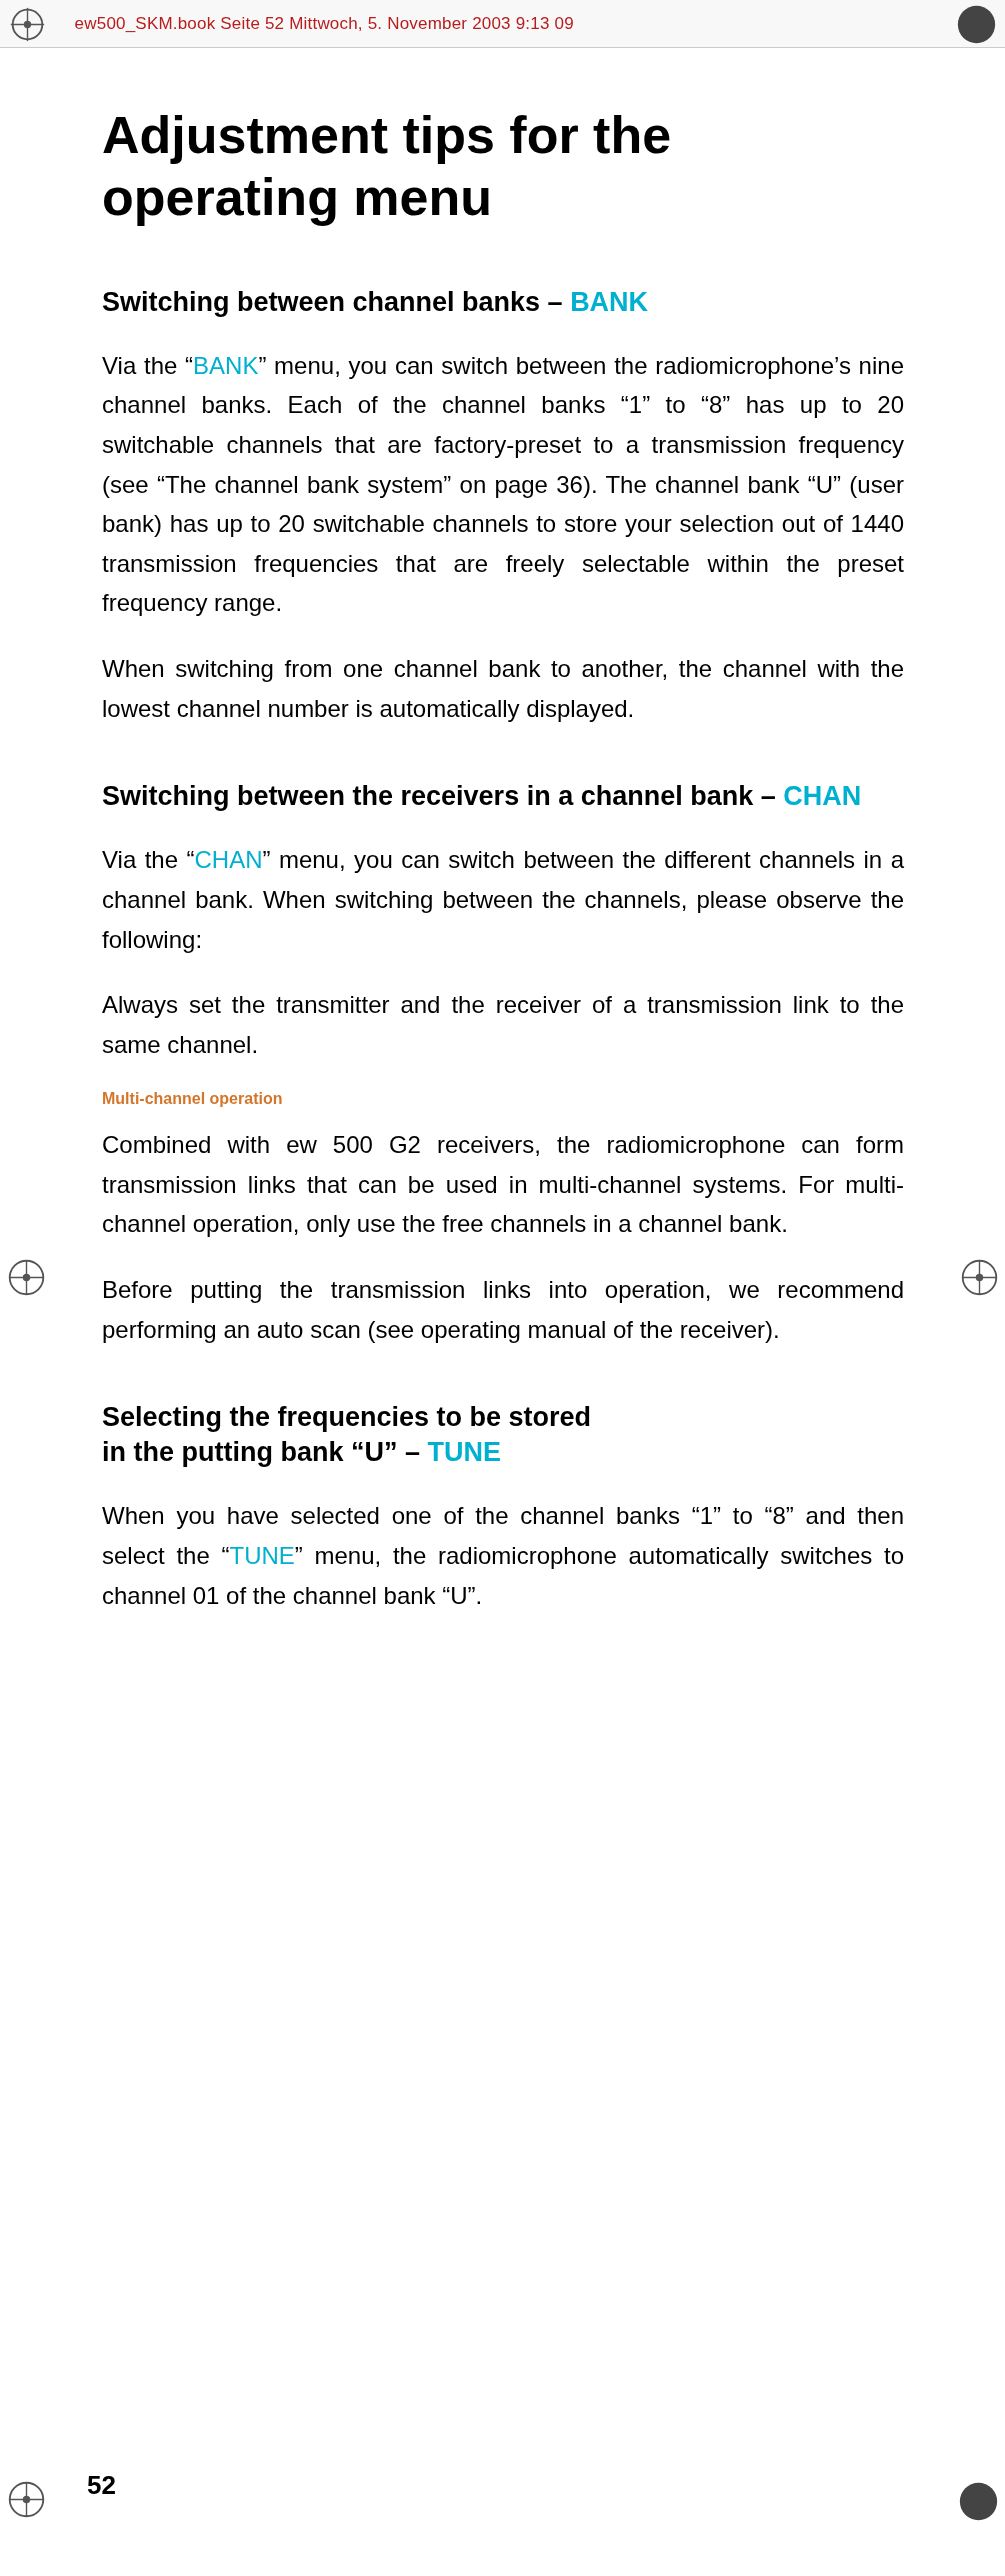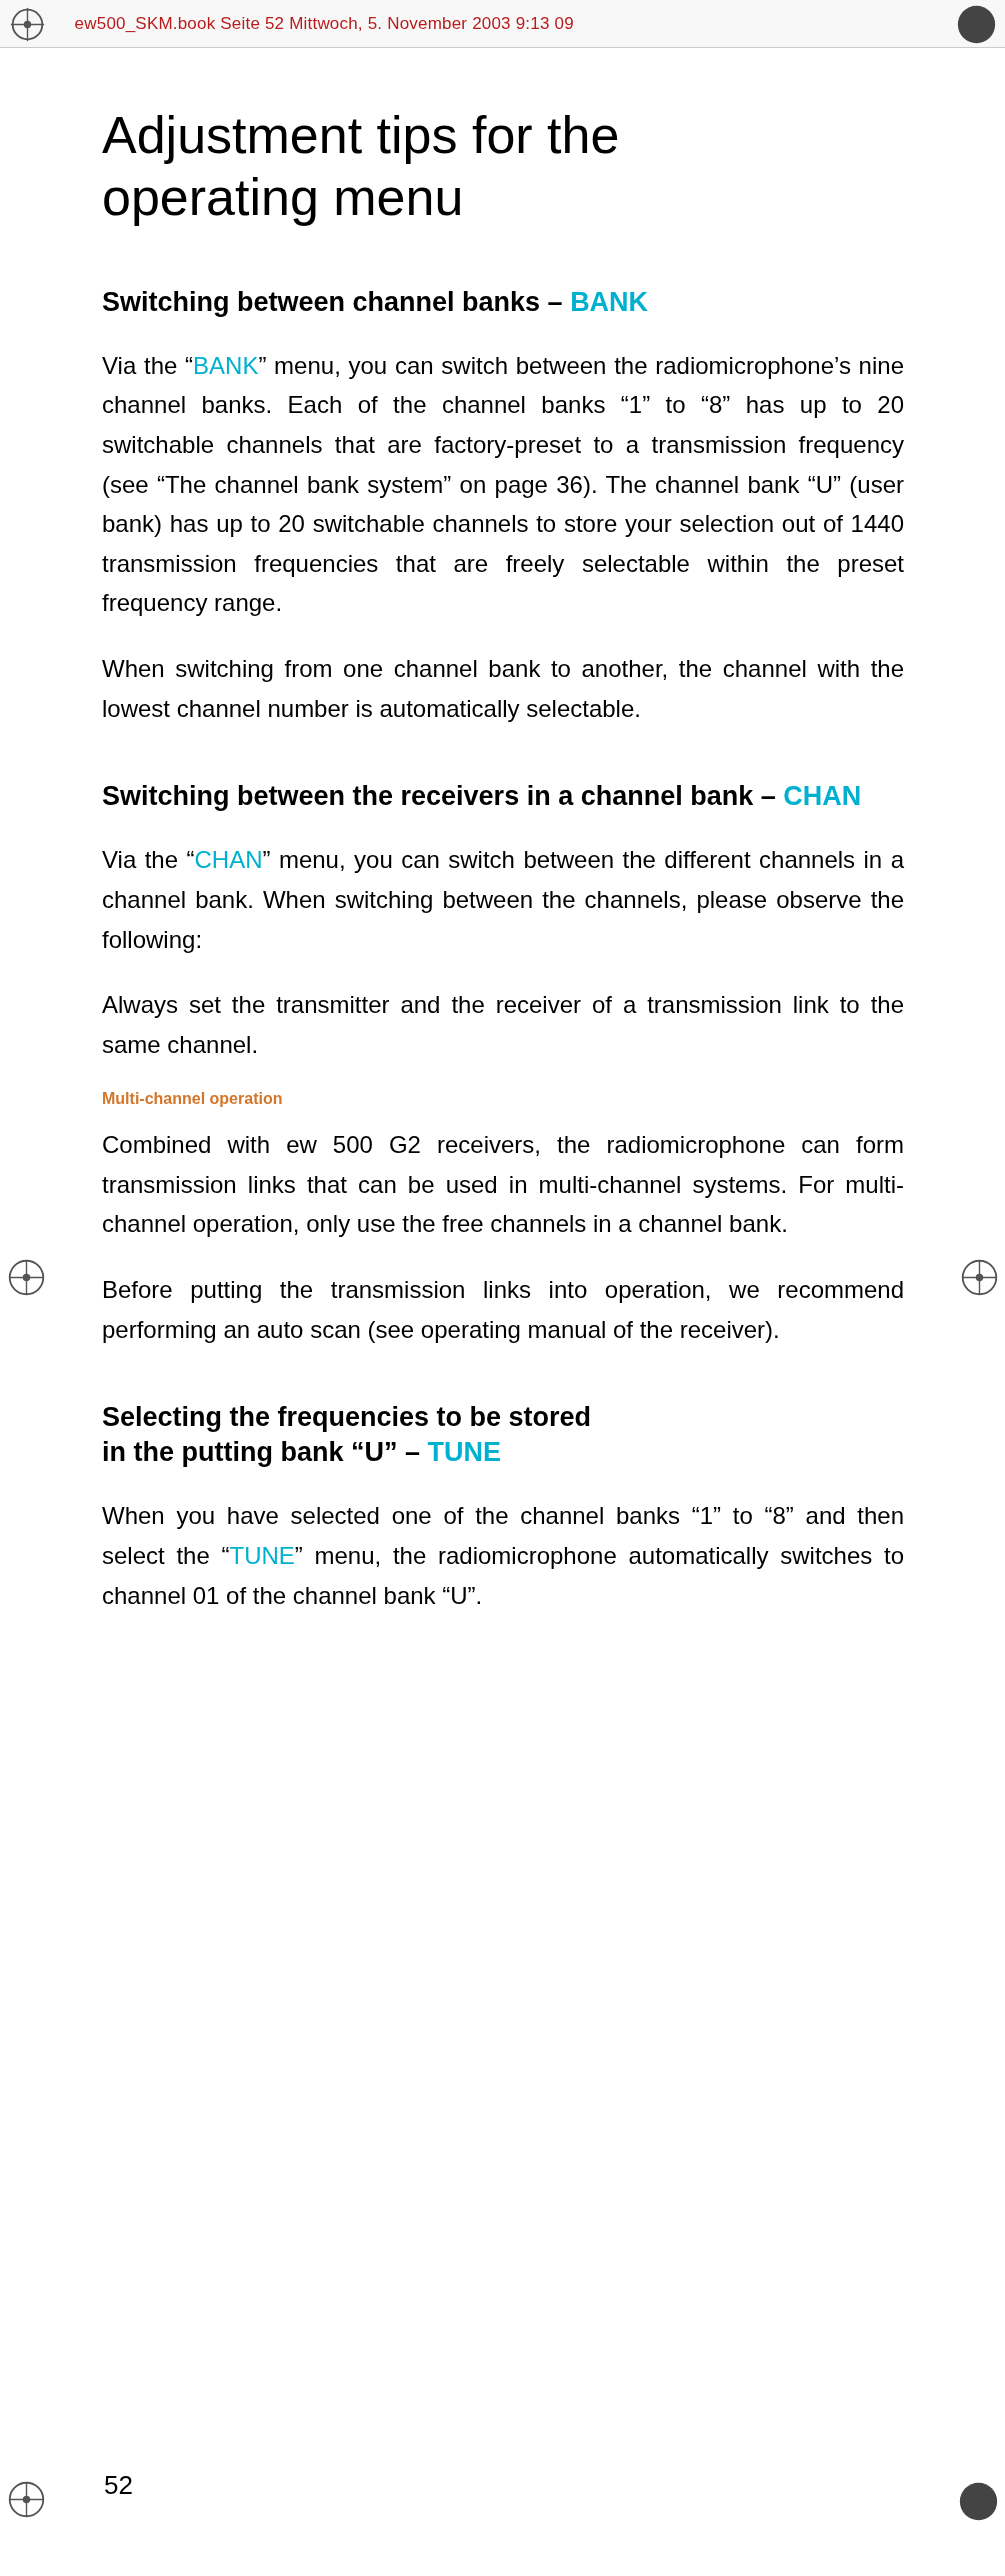--- a/index.html
+++ b/index.html
@@ -39,21 +39,21 @@
 
     
     .content {
       padding: 56px 102px 75px 102px;
       max-width: 1006px;
     }
 
     
     .main-title {
       font-size: 52px;
-      font-weight: normal;
+      font-weight: bold;
       color: #000000;
       line-height: 1.2;
       margin-bottom: 56px;
       font-family: 'Arial', sans-serif;
     }
 
     
     .section-heading {
       font-size: 27px;
       font-weight: bold;
@@ -92,23 +92,23 @@
 
     
     .section-block {
       margin-bottom: 51px;
     }
 
     
     .page-number {
       position: absolute;
       bottom: 75px;
-      left: 104px;
+      left: 87px;
       font-size: 26px;
-      font-weight: normal;
+      font-weight: bold;
       color: #000000;
     }
   </style>
 </head>
 <body>
 
 <div class="page-container">
 
   <div class="header-bar">
 
@@ -161,21 +161,21 @@
     <div class="section-block">
       <h2 class="section-heading">
         <span>Switching between channel banks – </span><span class="highlight-cyan">BANK</span>
       </h2>
 
       <p class="body-text">
         Via the “<span class="inline-highlight">BANK</span>” menu, you can switch between the radiomicrophone’s nine channel banks. Each of the channel banks “1” to “8” has up to 20 switchable channels that are factory-preset to a transmission frequency (see “The channel bank system” on page 36). The channel bank “U” (user bank) has up to 20 switchable channels to store your selection out of 1440 transmission frequencies that are freely selectable within the preset frequency range.
       </p>
 
       <p class="body-text">
-        When switching from one channel bank to another, the channel with the lowest channel number is automatically selectable.
+        When switching from one channel bank to another, the channel with the lowest channel number is automatically displayed.
       </p>
     </div>
 
     <div class="section-block">
       <h2 class="section-heading">
         <span>Switching between the receivers in a channel bank – </span><span class="highlight-cyan">CHAN</span>
       </h2>
 
       <p class="body-text">
         Via the “<span class="inline-highlight">CHAN</span>” menu, you can switch between the different channels in a channel bank. When switching between the channels, please observe the following:

